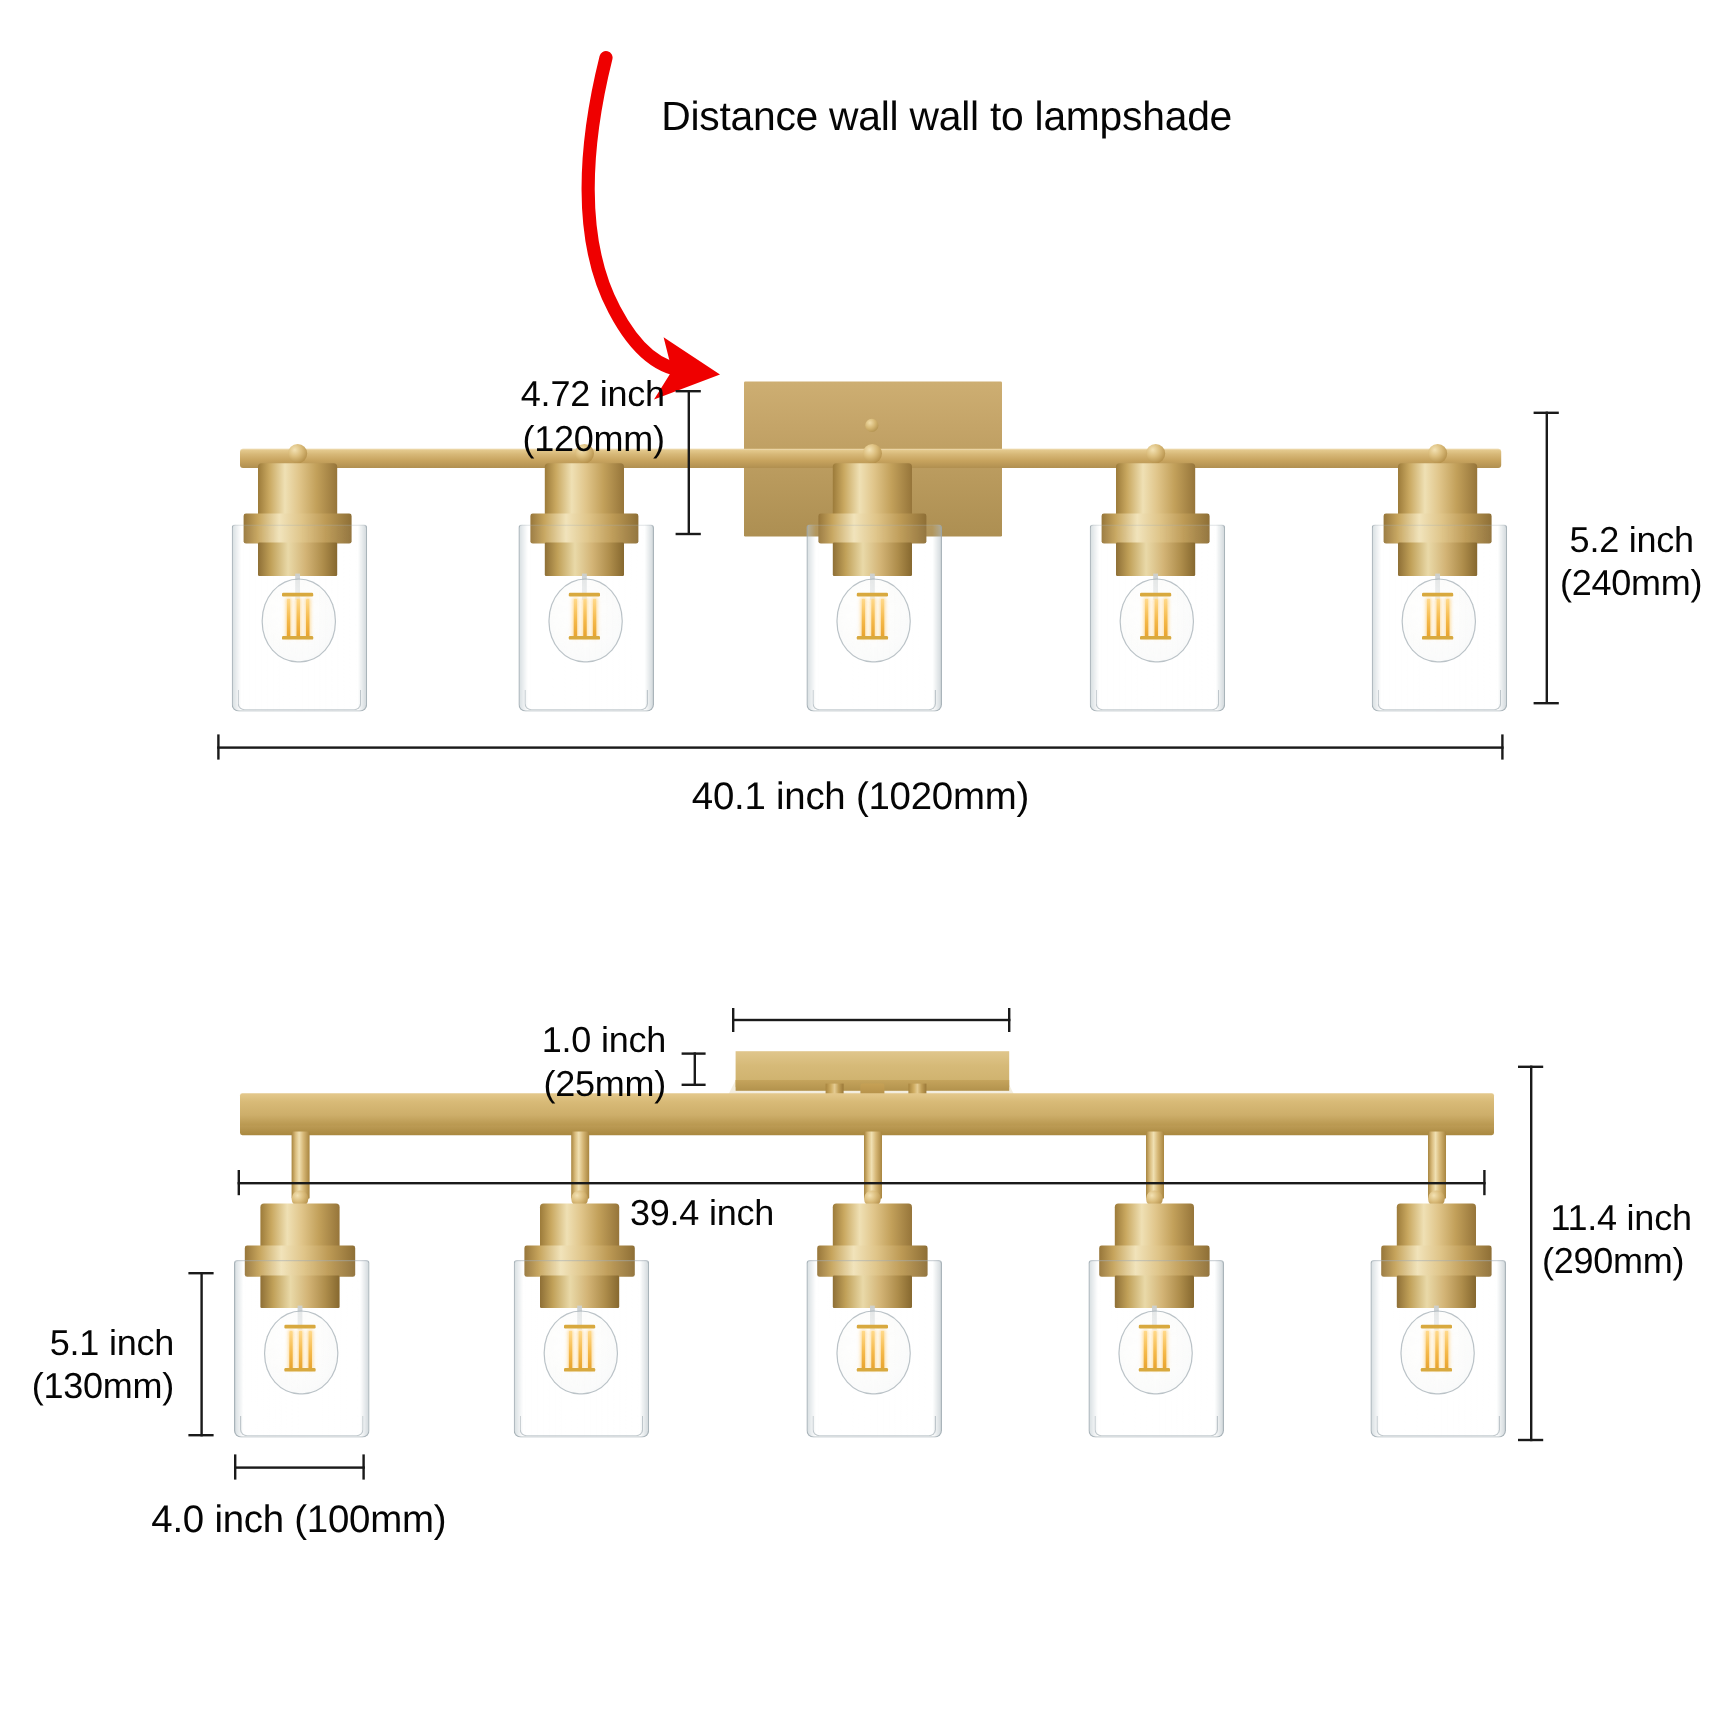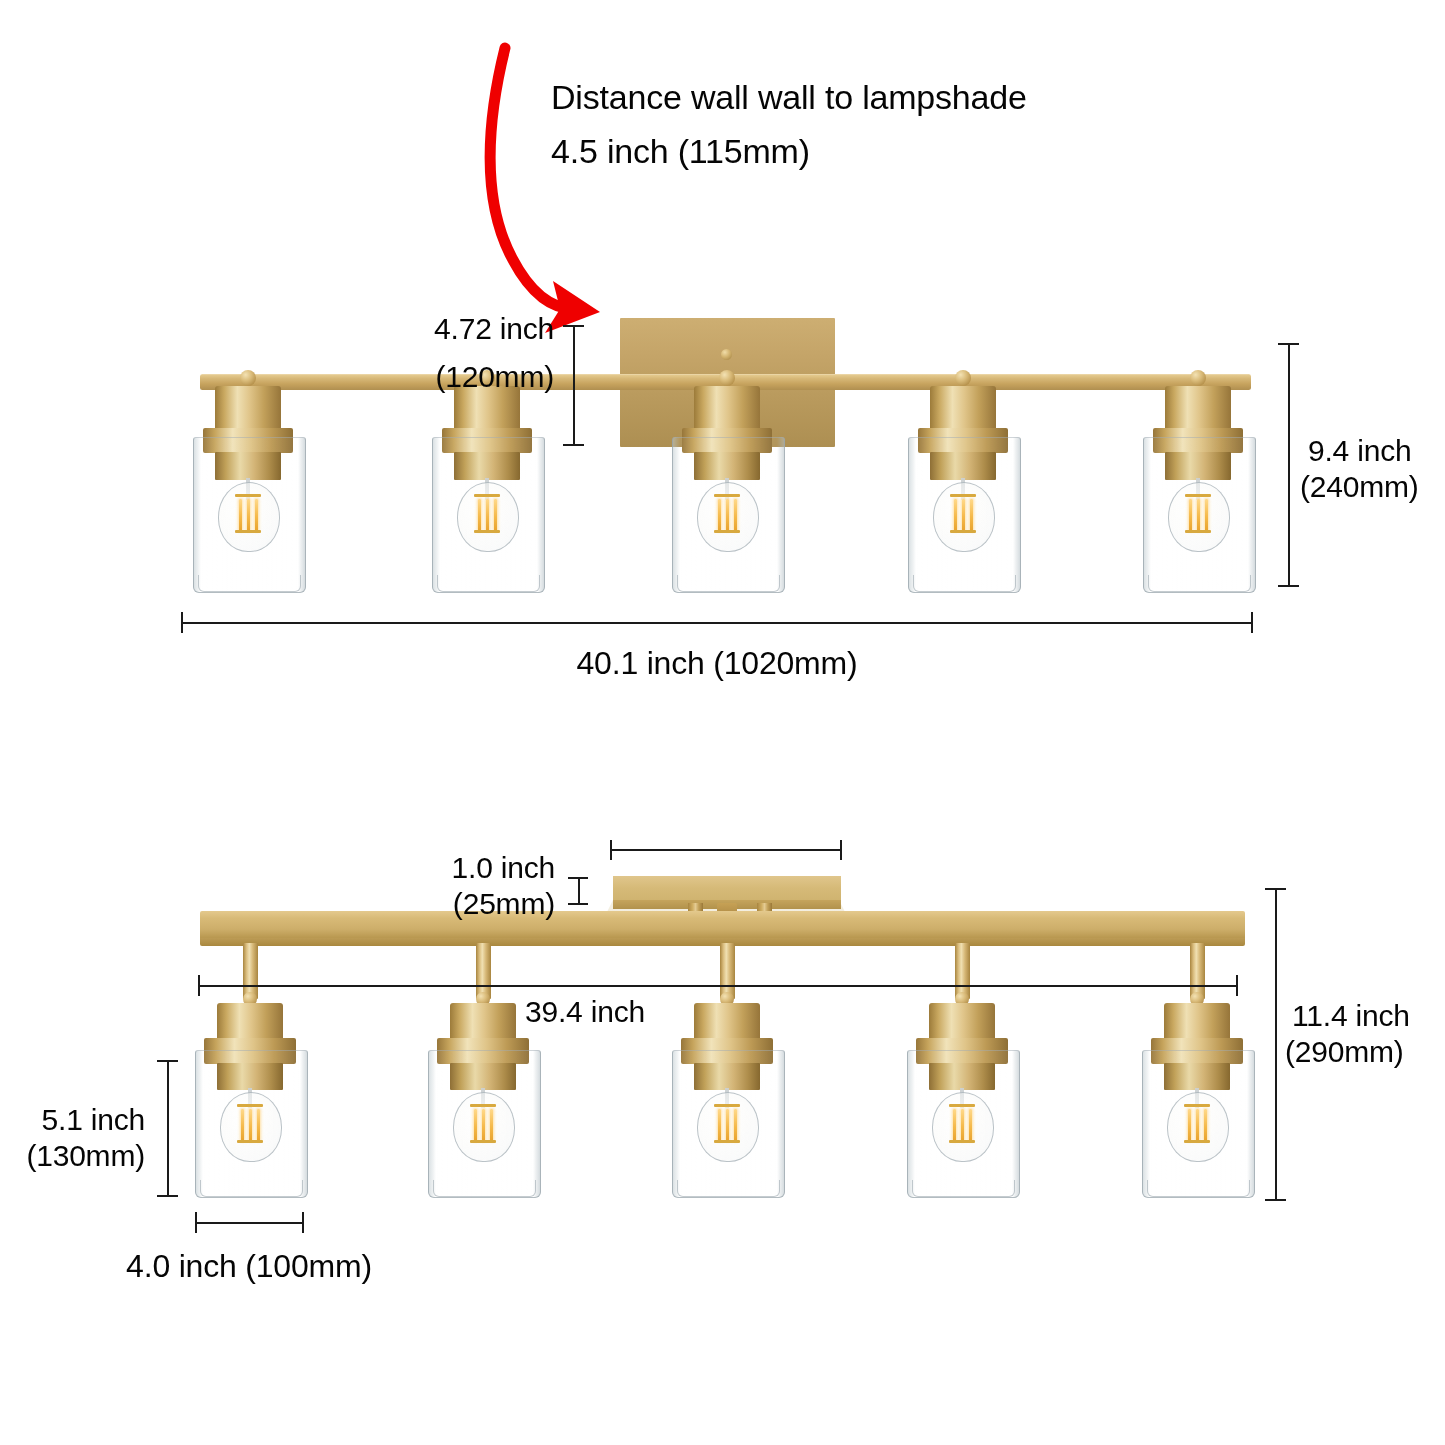--- a/index.html
+++ b/index.html
@@ -194,21 +194,20 @@
 
   
   #arrow { position: absolute; left: 0; top: 0; overflow: visible; }
 </style>
 </head>
 <body>
 
 <div id="stage">
 
   <div class="lbl" style="left:551px; top:78px; font-size:34px;">Distance wall wall to lampshade</div>
-  <div class="lbl" style="left:551px; top:132px; font-size:34px;">4.5 inch (115mm)</div>
 
   <svg id="arrow" width="1445" height="1445" viewBox="0 0 1445 1445" aria-hidden="true">
     <path d="M505,48 C487,120 481,200 512,258 C535,302 560,310 578,309" fill="none" stroke="#ef0000" stroke-width="11" stroke-linecap="round"></path>
     <path d="M600,312 L553,281 L560,309 L545,333 Z" fill="#ef0000"></path>
   </svg>
 
   <div class="fixture" style="left:0; top:0; width:1445px; height:700px;">
 
     <div class="wall-plate" style="left:620px; top:318px; width:215px; height:129px;"></div>
     <div class="plate-screw" style="left:721px; top:349px; width:11px; height:11px;"></div>
@@ -292,26 +291,26 @@
       <div class="fil" style="left:1197px; top:499px; width:3px; height:32px;"></div>
       <div class="fil" style="left:1205px; top:499px; width:3px; height:32px;"></div>
       <div class="fil-bar" style="left:1185px; top:530px; width:26px; height:3px;"></div>
       <div class="glass-bottom" style="left:1148px; top:575px; width:103px; height:17px;"></div>
     </div>
 
     <div class="dimv" style="left:573px; top:325px; height:120px;"></div>
     <div class="tick-h" style="left:563px; top:325px; width:21px;"></div>
     <div class="tick-h" style="left:563px; top:444px; width:21px;"></div>
     <div class="lbl r" style="left:338px; top:312px; width:216px; font-size:30px;">4.72 inch</div>
-    <div class="lbl r" style="left:338px; top:360px; width:216px; font-size:30px;">(120mm)</div>
+    <div class="lbl r" style="left:338px; top:350px; width:216px; font-size:30px;">(120mm)</div>
 
     <div class="dimv" style="left:1288px; top:343px; height:243px;"></div>
     <div class="tick-h" style="left:1278px; top:343px; width:21px;"></div>
     <div class="tick-h" style="left:1278px; top:585px; width:21px;"></div>
-    <div class="lbl" style="left:1308px; top:434px; font-size:30px;">9.4 inch</div>
+    <div class="lbl" style="left:1308px; top:434px; font-size:30px;">5.2 inch</div>
     <div class="lbl" style="left:1300px; top:470px; font-size:30px;">(240mm)</div>
 
     <div class="dimh" style="left:181px; top:622px; width:1072px;"></div>
     <div class="tick-v" style="left:181px; top:612px; height:21px;"></div>
     <div class="tick-v" style="left:1251px; top:612px; height:21px;"></div>
     <div class="lbl c" style="left:417px; top:645px; width:600px; font-size:32px;">40.1 inch (1020mm)</div>
   </div>
 
   <div class="fixture" style="left:0; top:0; width:1445px; height:1445px;">
 

